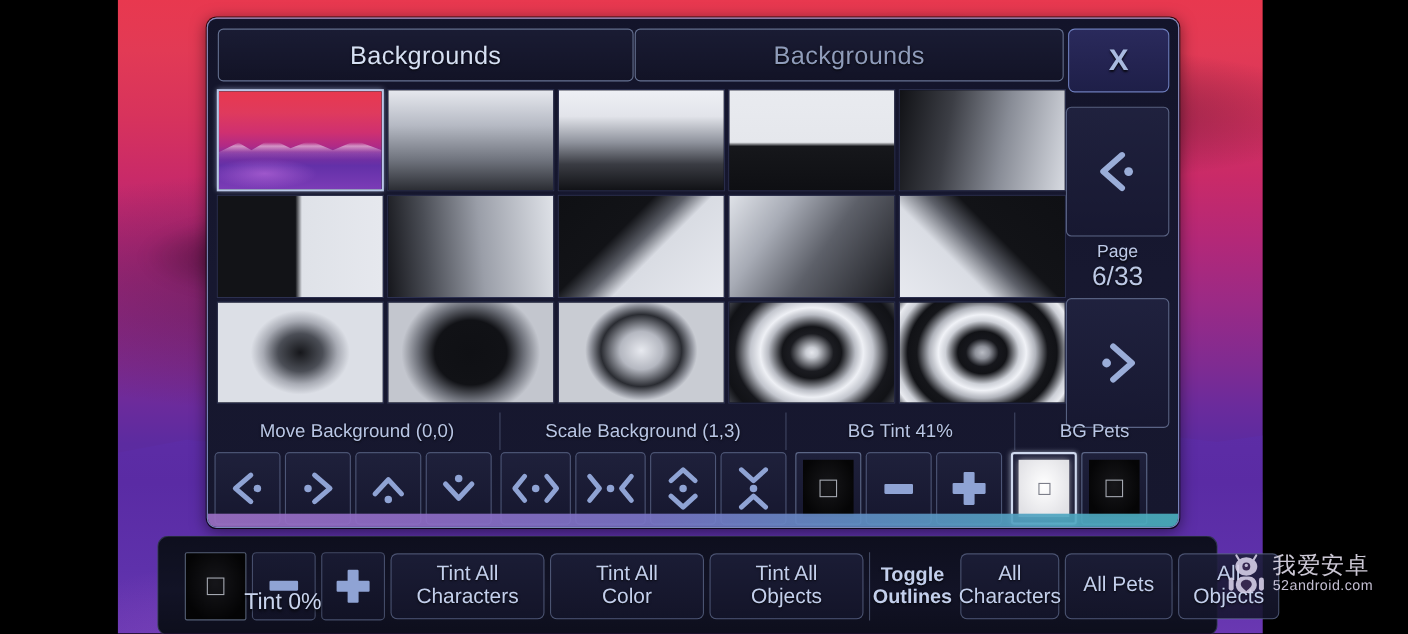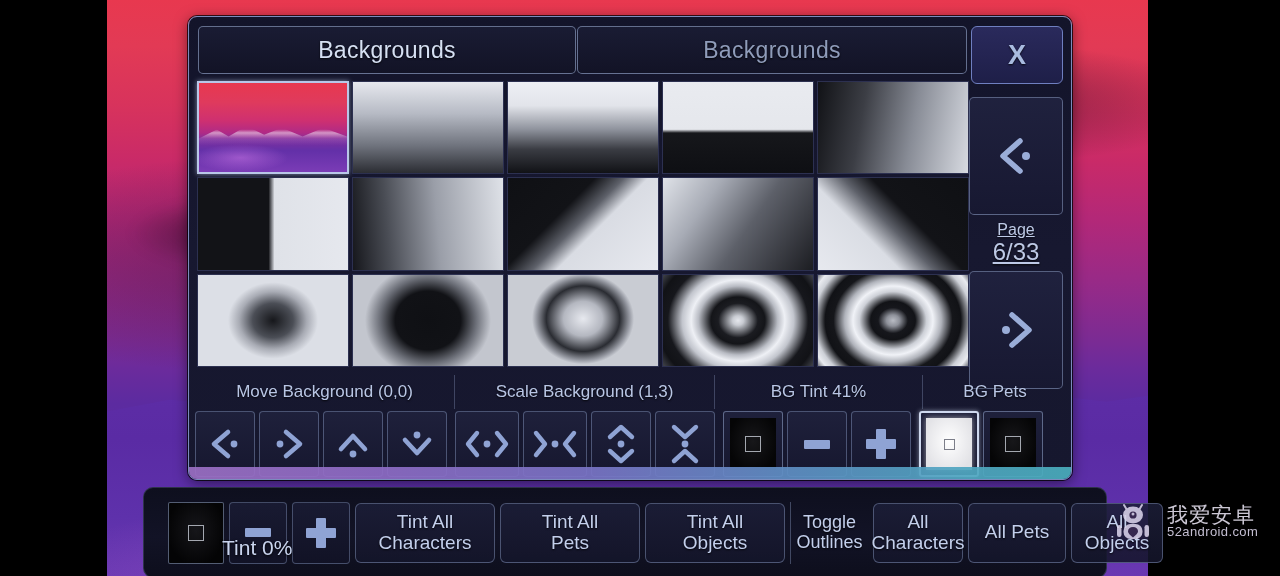--- a/index.html
+++ b/index.html
@@ -110,21 +110,21 @@
   .pagenav { position: absolute; right: 8px; top: 80px; width: 94px; }
   .nav-btn {
     width: 94px; height: 118px; border-radius: 5px;
     border: 1px solid rgba(150,168,205,.5);
     background: linear-gradient(180deg, rgba(33,35,64,.92), rgba(24,25,50,.92));
     display: flex; align-items: center; justify-content: center;
   }
   .page-label {
     height: 56px; display: flex; flex-direction: column;
     align-items: center; justify-content: center;
-    color: #bdc9e6; line-height: 1.05; text-shadow: 0 1px 2px rgba(0,0,0,.85); text-decoration: underline;
+    color: #bdc9e6; line-height: 1.05; text-shadow: 0 1px 2px rgba(0,0,0,.85);
   }
   .page-label .p-word { font-size: 16px; }
   .page-label .p-num  { font-size: 24px; }
 
   
   .ctl-labels {
     position: absolute; left: 6px; top: 358px; width: 872px; height: 34px;
     display: flex; align-items: center;
     color: #b9c6e5; font-size: 17px; text-shadow: 0 1px 2px rgba(0,0,0,.85);
   }
@@ -207,26 +207,27 @@
   .tbtn.w-tint { width: 140px; }
   .tbtn.w-chars { width: 90px; }
   .tbtn.w-pets { width: 98px; }
   .tbtn.w-objs { width: 92px; }
   .toggle-outlines {
     width: 78px; height: 62px; flex: none;
     display: flex; align-items: center; justify-content: center; text-align: center;
     color: #c3cfec; font-size: 18px; line-height: 1.08;
     text-shadow: 0 1px 2px rgba(0,0,0,.85);
     border-left: 1px solid rgba(140,158,198,.40);
+    font-weight: bold;
   }
 
   
   .watermark {
     position: absolute; left: 1115px; top: 500px;
-    display: flex; align-items: center; gap: 16px;
+    display: flex; align-items: center; gap: 6px;
     opacity: .88;
   }
   .wm-text { color: #e8e3f2; line-height: 1.0; }
   .wm-cn { font-size: 21px; letter-spacing: 1px; }
   .wm-url { font-size: 13px; letter-spacing: .4px; color: #ded8ee; }
 
   svg { display: block; }
 </style>
 </head>
 <body>
@@ -471,21 +472,21 @@
 
     <div class="tbtn w-tint">
       <div>
         <div>Tint All</div>
         <div>Characters</div>
       </div>
     </div>
     <div class="tbtn w-tint">
       <div>
         <div>Tint All</div>
-        <div>Pets</div>
+        <div>Color</div>
       </div>
     </div>
     <div class="tbtn w-tint">
       <div>
         <div>Tint All</div>
         <div>Objects</div>
       </div>
     </div>
 
     <div class="toggle-outlines">

